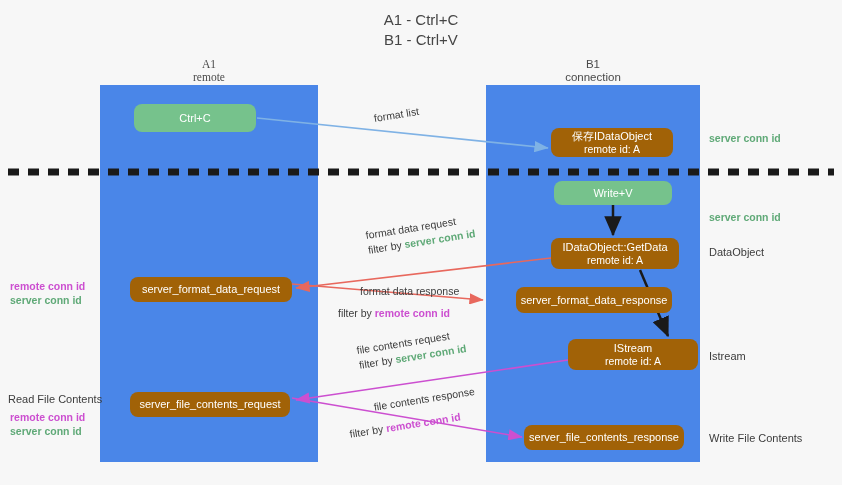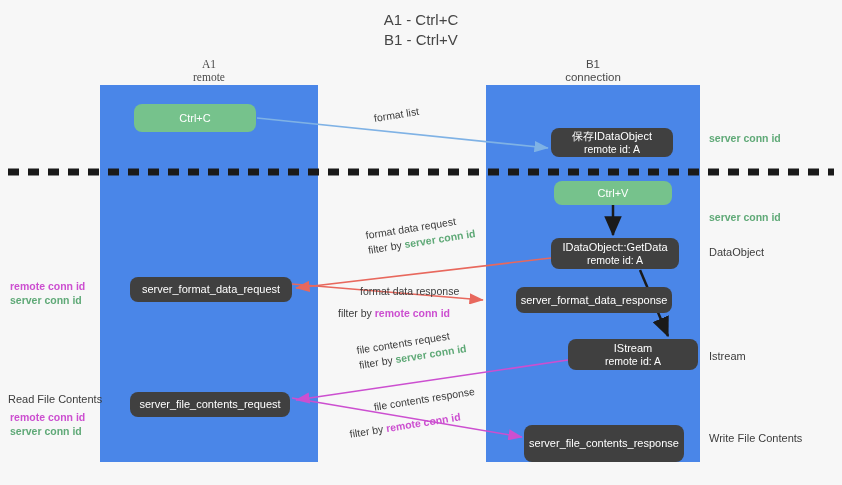--- a/index.html
+++ b/index.html
@@ -57,21 +57,21 @@
     flex-direction: column;
     align-items: center;
     justify-content: center;
     color: #ffffff;
     font-size: 11px;
     line-height: 13px;
     text-align: center;
     border-radius: 8px;
   }
   .node.green { background: #76c28c; }
-  .node.orange { background: #404040; }
+  .node.orange { background: #a16207; }
   .node .line2 { font-size: 10.5px; }
 
   
   #arrows {
     position: absolute;
     left: 0; top: 0;
     width: 842px; height: 485px;
     pointer-events: none;
   }
 
@@ -177,38 +177,38 @@
   <div class="abs node orange" style="left:130px; top:392px; width:160px; height:25px;">
     <div>server_file_contents_request</div>
   </div>
 
   <div class="abs node orange" style="left:551px; top:128px; width:122px; height:29px;">
     <div>保存IDataObject</div>
     <div class="line2">remote id: A</div>
   </div>
 
   <div class="abs node green" style="left:554px; top:181px; width:118px; height:24px;">
-    <div>Ctrl+V</div>
+    <div>Write+V</div>
   </div>
 
   <div class="abs node orange" style="left:551px; top:238px; width:128px; height:31px;">
     <div>IDataObject::GetData</div>
     <div class="line2">remote id: A</div>
   </div>
 
   <div class="abs node orange" style="left:516px; top:287px; width:156px; height:26px;">
     <div>server_format_data_response</div>
   </div>
 
   <div class="abs node orange" style="left:568px; top:339px; width:130px; height:31px;">
     <div>IStream</div>
     <div class="line2">remote id: A</div>
   </div>
 
-  <div class="abs node orange" style="left:524px; top:425px; width:160px; height:37px;">
+  <div class="abs node orange" style="left:524px; top:425px; width:160px; height:25px;">
     <div>server_file_contents_response</div>
   </div>
 
   <div class="abs edge-label rot" style="left:374px; top:111px;">
     <span>format list</span>
   </div>
 
   <div class="abs edge-label rot" style="left:367px; top:228px;">
     <div>format data request</div>
     <div>

